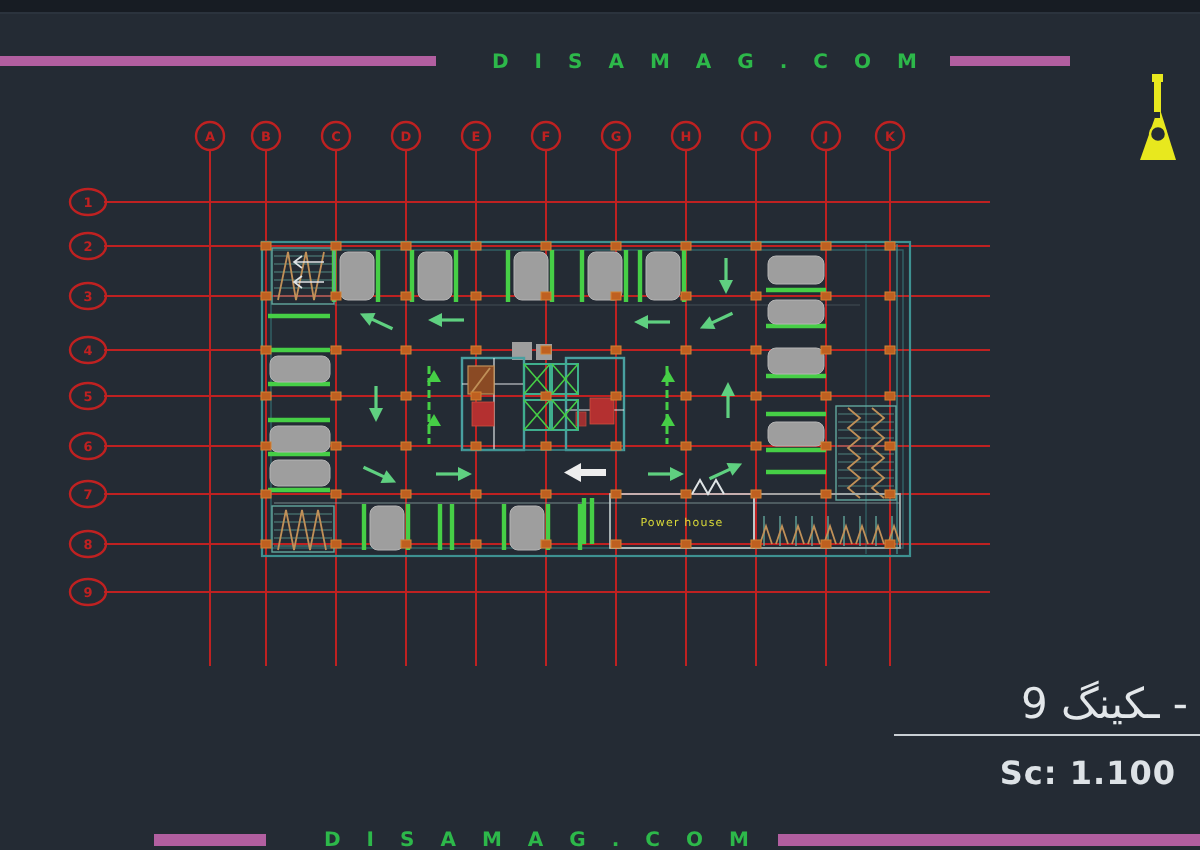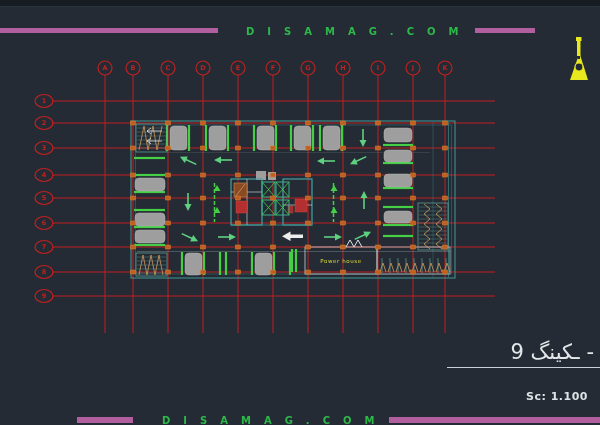--- a/index.html
+++ b/index.html
@@ -20,21 +20,21 @@
   }
   .site-top{left:246px;top:26px;}
   .site-bottom{left:162px;top:415px;}
   #cad{position:absolute;left:0;top:0;}
   .title-block{position:absolute;left:447px;top:340px;width:153px;}
   .drawing-title{
     font-size:21px;color:#e3e7ea;text-align:right;white-space:nowrap;
     padding:0 6px 3px 0;border-bottom:1.5px solid #c9cfd4;overflow:hidden;
     direction:ltr;
   }
-  .scale-label{margin-top:22px;font-size:11px;font-weight:bold;color:#dde2e6;text-align:right;padding-right:12px;letter-spacing:.5px;}
+  .scale-label{margin-top:9px;font-size:16px;font-weight:bold;color:#dde2e6;text-align:right;padding-right:12px;letter-spacing:.5px;}
   .tower{position:absolute;left:564px;top:36px;}
   
   .teal{stroke:#3e9191;fill:none;}
   .teal-lt{stroke:#63a89e;fill:none;}
   .green-div{stroke:#46cf46;stroke-width:2.2;}
   .stall{fill:#9e9e9e;stroke:#b5b5b5;stroke-width:.5;}
   .arr line{stroke:#5fd080;stroke-width:1.6;}
   .arr polygon{fill:#5fd080;}
   .tan{stroke:#c09058;fill:none;stroke-width:.9;}
   .whiteln{stroke:#dfe4e6;fill:none;}

